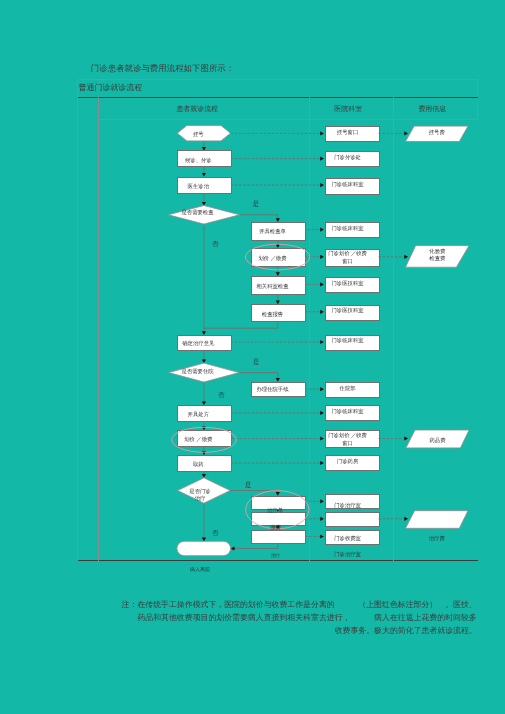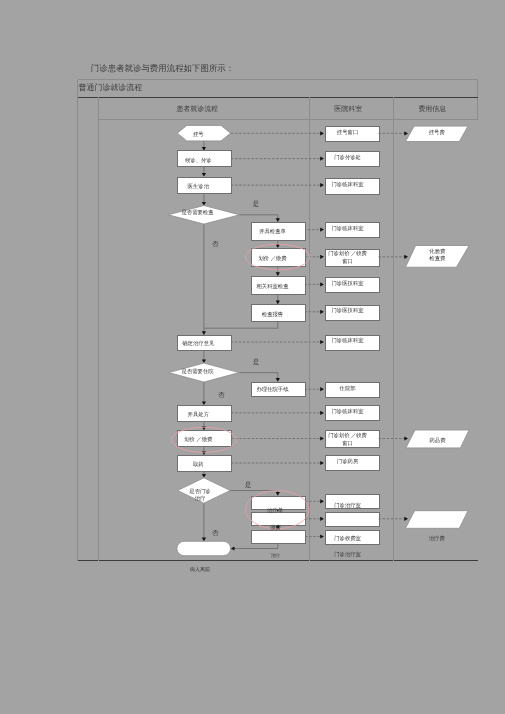--- a/index.html
+++ b/index.html
@@ -1,19 +1,19 @@
 <!DOCTYPE html>
 <html><head>
 <meta charset="utf-8">
 <style>
   html,body{margin:0;padding:0;background:#ffffff;}
   body{width:505px;height:714px;font-family:"Liberation Serif",serif;color:#262626;
        -webkit-font-smoothing:antialiased;
        text-rendering:geometricPrecision;}
-  #page{position:relative;width:505px;height:714px;overflow:hidden;background:#a3a3a3;text-align:right;}
+  #page{position:relative;width:505px;height:714px;overflow:hidden;background:#14b8a6;text-align:right;}
     .intro{position:absolute;transform:translateZ(0);left:90.8px;top:63.4px;font-size:8.45px;white-space:nowrap;color:#3a3a3a;
          text-rendering:geometricPrecision;line-height:10px;}
   #chart{position:absolute;left:0;top:0;text-rendering:geometricPrecision;}
   #chart text{text-rendering:geometricPrecision;}
     .note{position:absolute;transform:translateZ(0);left:76.7px;top:599.4px;width:400px;font-size:7.9px;line-height:12.75px;
         color:#3a3a3a;text-rendering:geometricPrecision;}
   .note div{white-space:pre;}
 </style>
 </head>
 <body>
@@ -191,14 +191,17 @@
       <text x="255.9" y="206.1" font-size="6.6" text-anchor="middle" fill="#333"><tspan x="255.9" dy="0">是</tspan></text>
       <text x="215.3" y="246.2" font-size="6.6" text-anchor="middle" fill="#333"><tspan x="215.3" dy="0">否</tspan></text>
       <text x="256" y="363.9" font-size="6.6" text-anchor="middle" fill="#333"><tspan x="256" dy="0">是</tspan></text>
       <text x="221.2" y="396.9" font-size="6.6" text-anchor="middle" fill="#333"><tspan x="221.2" dy="0">否</tspan></text>
       <text x="248.1" y="487.1" font-size="6.6" text-anchor="middle" fill="#333"><tspan x="248.1" dy="0">是</tspan></text>
       <text x="215.2" y="534.8" font-size="6.6" text-anchor="middle" fill="#333"><tspan x="215.2" dy="0">否</tspan></text>
       <text x="275.6" y="557.3" font-size="4.7" text-anchor="middle" fill="#333"><tspan x="275.6" dy="0">治疗</tspan></text>
       <text x="199.9" y="570.6" font-size="5" text-anchor="middle" fill="#333"><tspan x="199.9" dy="0">病人离院</tspan></text>
     </svg>
   <div class="note">
+      <div>注：在传统手工操作模式下，医院的划价与收费工作是分离的　　　（上图红色标注部分）　。医技、</div>
+      <div>药品和其他收费项目的划价需要病人直接到相关科室去进行，　　　病人在往返上花费的时间较多</div>
+      <div>收费事务。极大的简化了患者就诊流程。</div>
     </div>
 </div>
 
 </body></html>

